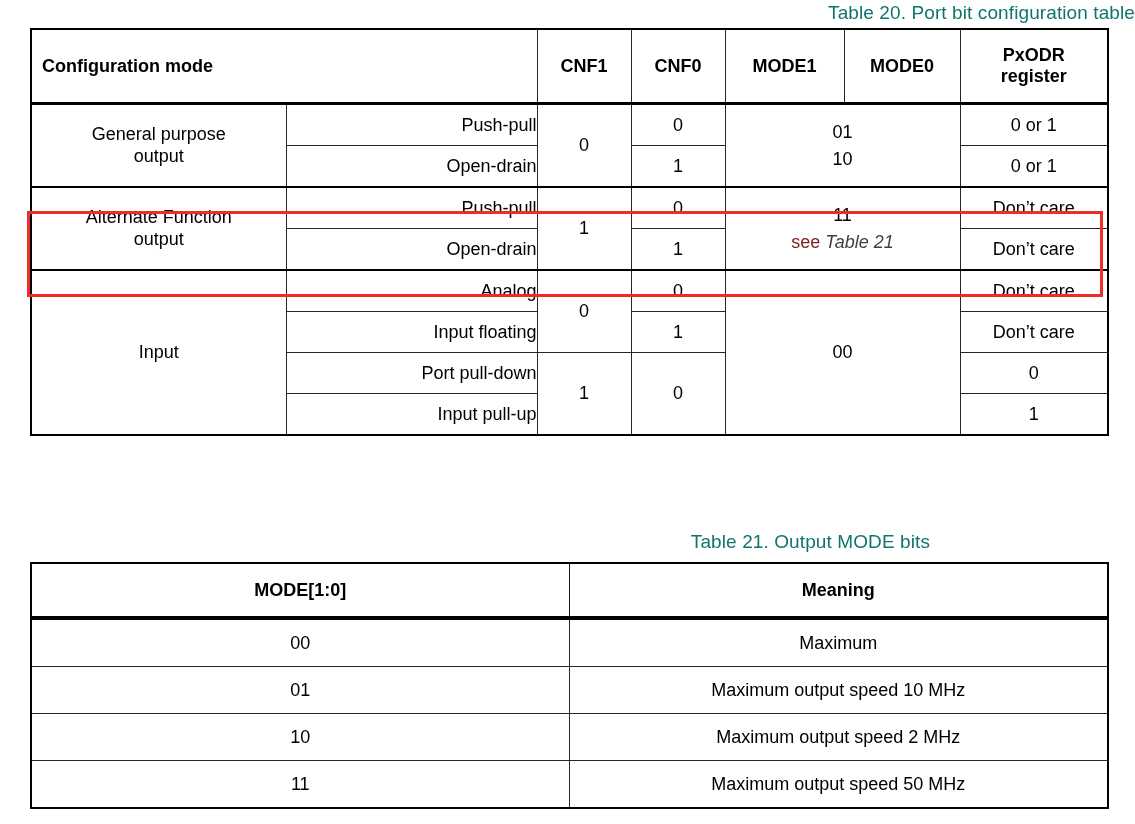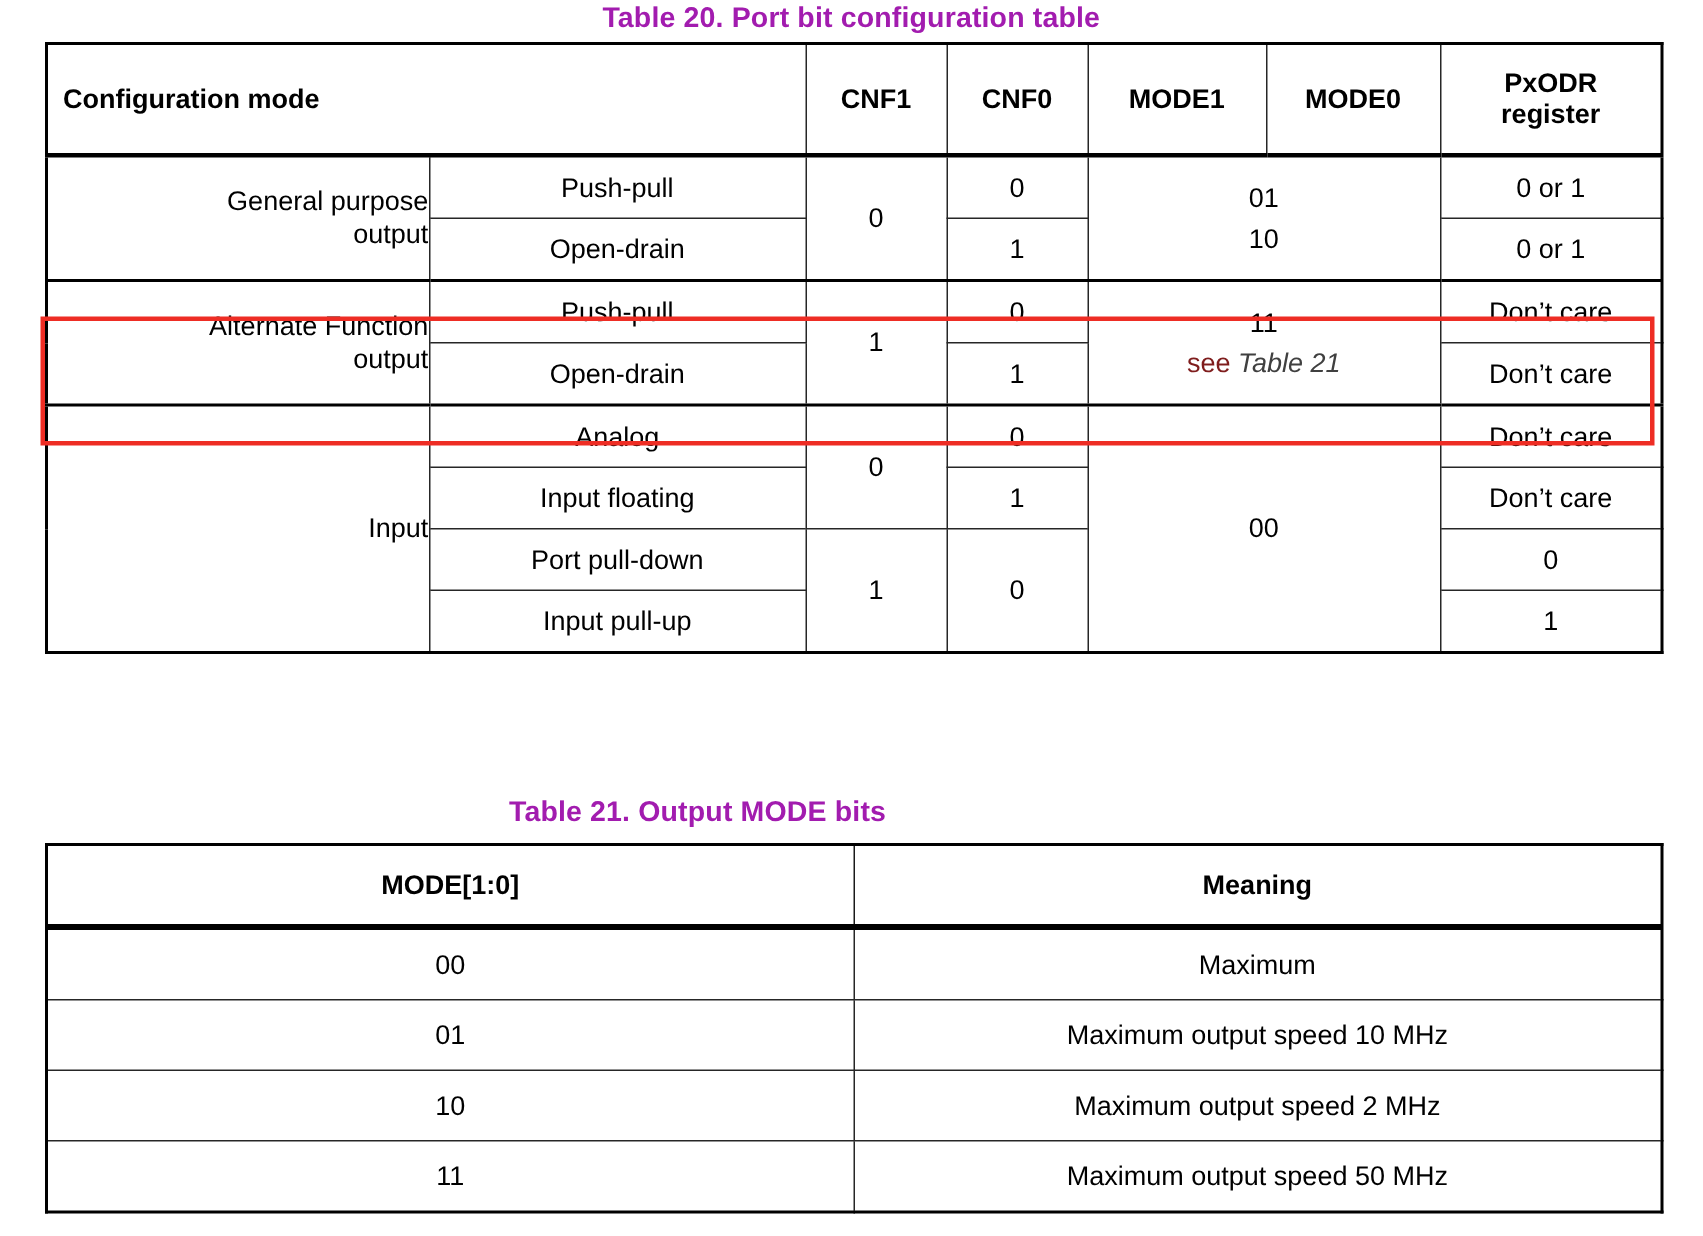--- a/index.html
+++ b/index.html
@@ -17,25 +17,25 @@
   }
 
   .page {
     position: relative;
     width: 1135px;
     height: 824px;
   }
 
   
   .table-title {
-    text-align: center;
-    font-weight: bold;
+    text-align: right;
+    font-weight: normal;
     font-size: 19px;
     letter-spacing: 0.1px;
-    color: #a21caf;
+    color: #0f766e;
   }
 
   
   .doc-table {
     border-collapse: collapse;
     table-layout: fixed;
     background: #fff;
   }
   .doc-table td, .doc-table th {
     border: 1px solid #1a1a1a;
@@ -69,28 +69,28 @@
   }
   #table20 thead td.hdr-config {
     text-align: left;
     padding-left: 10px;
   }
   
   #table20 tbody td {
     height: 40px;
   }
   .cell-left {
-    text-align: center;
+    text-align: right;
     padding-left: 10px;
   }
   .cell-center {
     text-align: center;
   }
   .grp-label {
-    text-align: right;
+    text-align: center;
     padding-left: 10px;
     vertical-align: middle;
     line-height: 1.2;
   }
   .mode-merged {
     text-align: center;
     line-height: 1.45;
   }
   .seetab {
     color: #404040;

